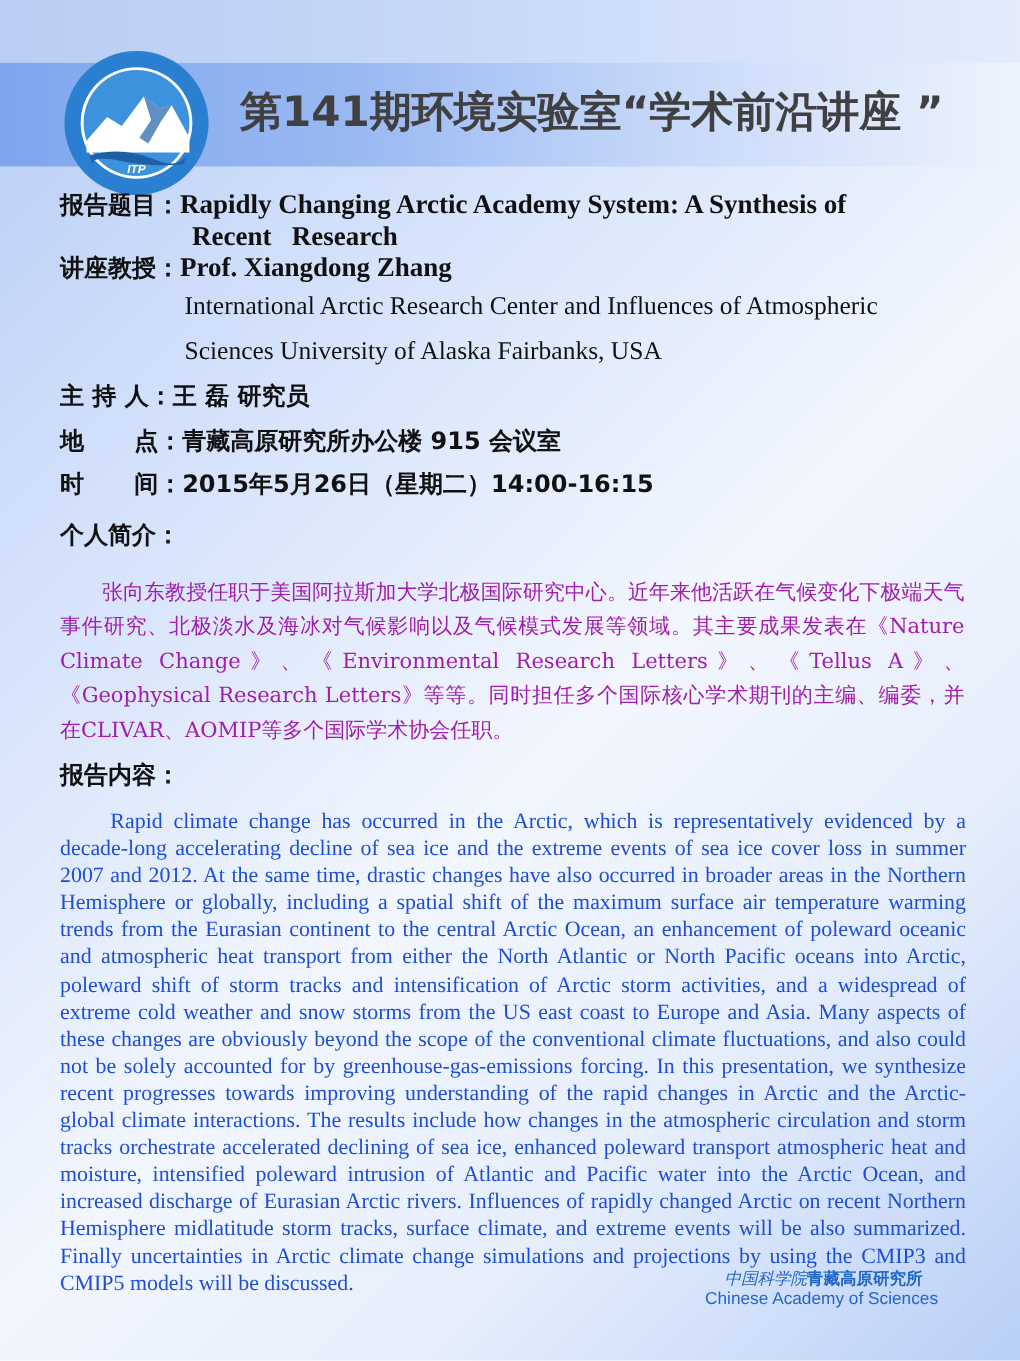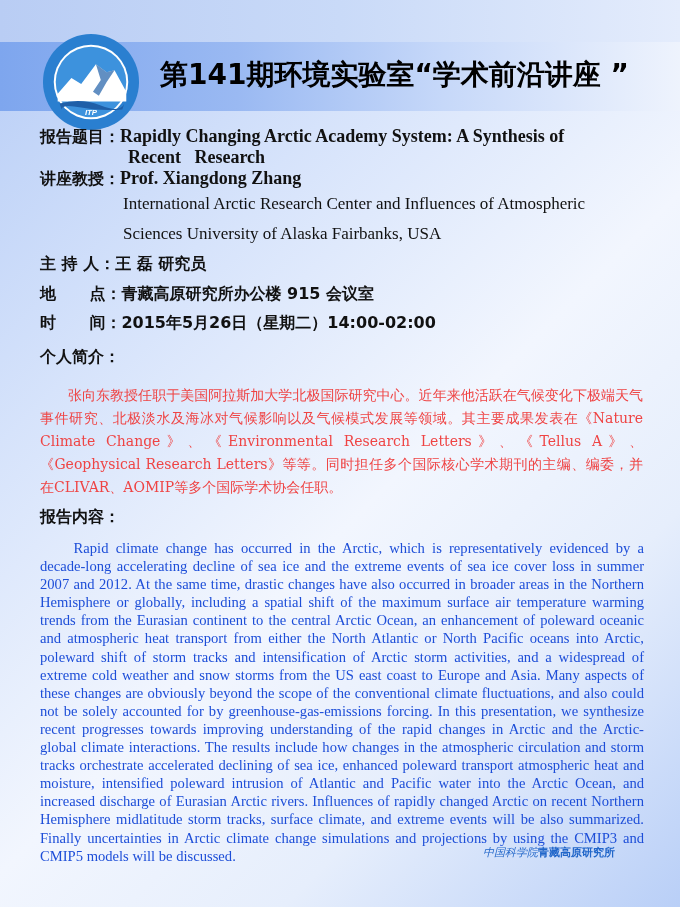--- a/index.html
+++ b/index.html
@@ -17,33 +17,33 @@
   .title-band {
     position:absolute; left:0; top:42px; width:680px; height:69px;
     background: linear-gradient(90deg, #7ea6ee 0%, #9ab9f2 35%, #c6d8f9 65%, #eef3fd 100%);
   }
   .logo {
     position:absolute; left:42px; top:33px; width:98px; height:98px;
   }
   .title {
     position:absolute; left:160px; top:56px;
     font-family: "DejaVu Sans", sans-serif; font-weight:bold;
-    font-size:28px; color:#000000; letter-spacing:0px; white-space:nowrap;
+    font-size:28px; color:#404040; letter-spacing:0px; white-space:nowrap;
   }
   .info { position:absolute; left:40px; font-size:17px; font-weight:bold; white-space:nowrap; }
   .label-cn { font-family: "DejaVu Sans", sans-serif; font-weight:bold; font-size:16px; }
   .value-en { font-family: "Liberation Serif", serif; font-weight:bold; font-size:18px; }
   .plain { position:absolute; left:123px; font-size:17px; font-weight:normal; white-space:nowrap; }
   .sec-head {
     position:absolute; left:40px; font-family: "DejaVu Sans", sans-serif; font-weight:bold; font-size:16px;
   }
   .bio {
     position:absolute; left:40px; top:384px; width:603px;
     font-size:14px; line-height:23px; text-align:justify; text-indent:2em;
-    font-family: "DejaVu Serif", serif; color:#ef4444;
+    font-family: "DejaVu Serif", serif; color:#a21caf;
   }
   .abstract {
     position:absolute; left:40px; top:539px; width:604px;
     font-size:14.6px; line-height:18.1px; text-align:justify; text-indent:2.3em;
     font-family: "Liberation Serif", serif; color:#1d4ed8;
   }
   .footer-logo {
     position:absolute; left:483px; top:845px; white-space:nowrap;
     color:#2166c9;
   }
@@ -81,26 +81,27 @@
 <div class="plain" style="top:194px;">International Arctic Research Center and Influences of Atmospheric</div>
 <div class="plain" style="top:224px;">Sciences University of Alaska Fairbanks, USA</div>
 
 <div class="info" style="top:254px;">
   <span class="label-cn" style="white-space:pre;">主 持 人：</span><span class="label-cn">王 磊 研究员</span>
 </div>
 <div class="info" style="top:284px;">
   <span class="label-cn" style="white-space:pre;">地      点：</span><span class="label-cn">青藏高原研究所办公楼 915 会议室</span>
 </div>
 <div class="info" style="top:313px;">
-  <span class="label-cn" style="white-space:pre;">时      间：</span><span class="label-cn">2015年5月26日（星期二）14:00-02:00</span>
+  <span class="label-cn" style="white-space:pre;">时      间：</span><span class="label-cn">2015年5月26日（星期二）14:00-16:15</span>
 </div>
 
 <div class="sec-head" style="top:347px;">个人简介：</div>
 <div class="bio">张向东教授任职于美国阿拉斯加大学北极国际研究中心。近年来他活跃在气候变化下极端天气事件研究、北极淡水及海冰对气候影响以及气候模式发展等领域。其主要成果发表在《Nature Climate Change》、《Environmental Research Letters》、《Tellus A》、《Geophysical Research Letters》等等。同时担任多个国际核心学术期刊的主编、编委，并在CLIVAR、AOMIP等多个国际学术协会任职。</div>
 
 <div class="sec-head" style="top:507px;">报告内容：</div>
 <div class="abstract">Rapid climate change has occurred in the Arctic, which is representatively evidenced by a decade-long accelerating decline of sea ice and the extreme events of sea ice cover loss in summer 2007 and 2012. At the same time, drastic changes have also occurred in broader areas in the Northern Hemisphere or globally, including a spatial shift of the maximum surface air temperature warming trends from the Eurasian continent to the central Arctic Ocean, an enhancement of poleward oceanic and atmospheric heat transport from either the North Atlantic or North Pacific oceans into Arctic, poleward shift of storm tracks and intensification of Arctic storm activities, and a widespread of extreme cold weather and snow storms from the US east coast to Europe and Asia. Many aspects of these changes are obviously beyond the scope of the conventional climate fluctuations, and also could not be solely accounted for by greenhouse-gas-emissions forcing. In this presentation, we synthesize recent progresses towards improving understanding of the rapid changes in Arctic and the Arctic-global climate interactions. The results include how changes in the atmospheric circulation and storm tracks orchestrate accelerated declining of sea ice, enhanced poleward transport atmospheric heat and moisture, intensified poleward intrusion of Atlantic and Pacific water into the Arctic Ocean, and increased discharge of Eurasian Arctic rivers. Influences of rapidly changed Arctic on recent Northern Hemisphere midlatitude storm tracks, surface climate, and extreme events will be also summarized. Finally uncertainties in Arctic climate change simulations and projections by using the CMIP3 and CMIP5 models will be discussed.</div>
 
 <div class="footer-logo">
   <div class="footer-cn">
     <span class="cas">中国科学院</span><span>青藏高原研究所</span>
   </div>
+  <div class="footer-en">Chinese Academy of Sciences</div>
 </div>
 
 </body></html>

